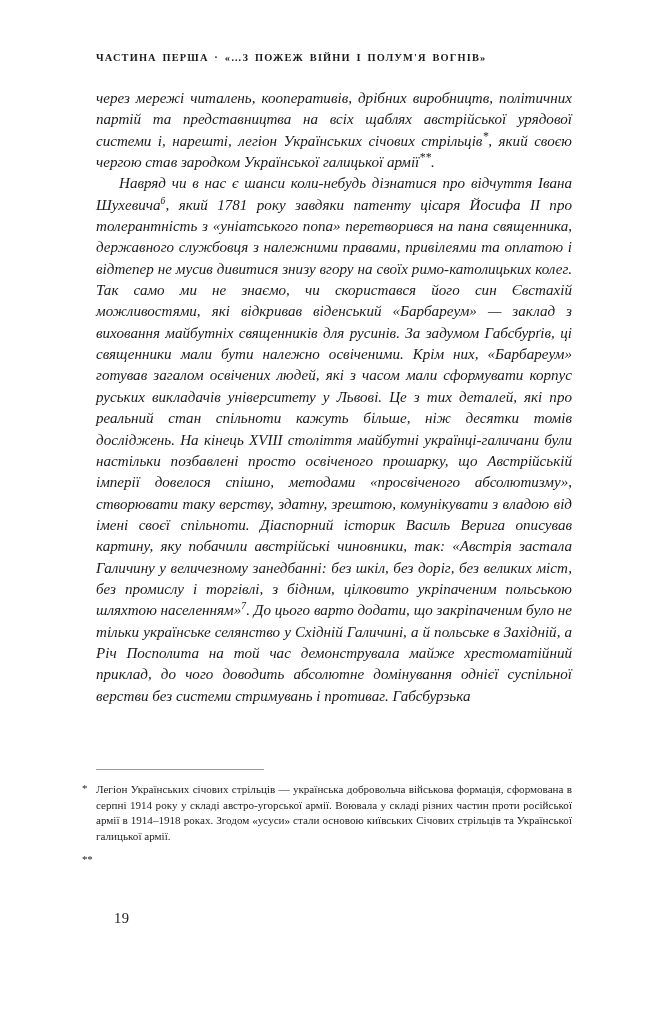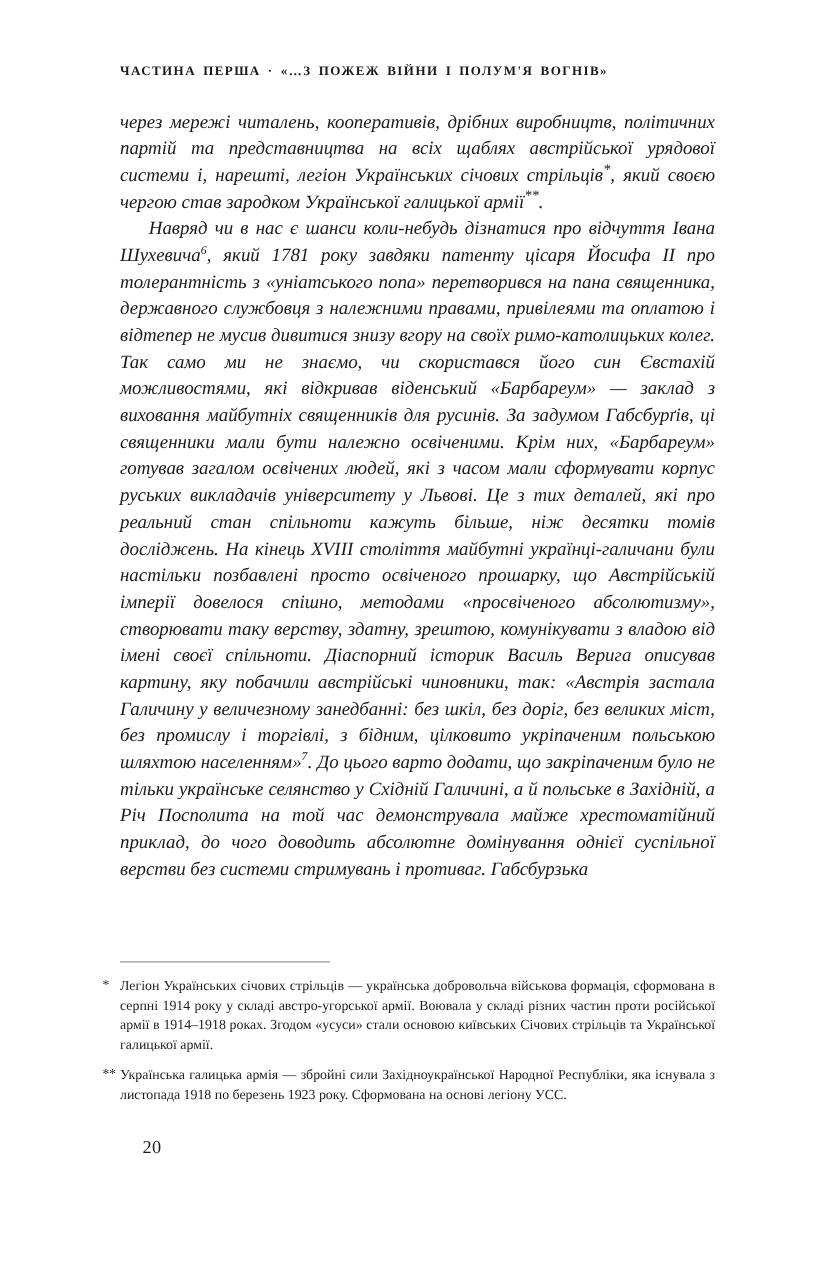--- a/index.html
+++ b/index.html
@@ -134,20 +134,20 @@
 
   <div class="footnote-rule"></div>
 
   <div class="footnotes">
 
     <p class="footnote">
       <span class="fn-marker">*</span><span class="osf">Легіон Українських січових стрільців — українська добровольча військова формація, сформована в серпні 1914 року у складі австро-угорської армії. Воювала у складі різних частин проти російської армії в 1914–1918 роках. Згодом «усуси» стали основою київських Січових стрільців та Української галицької армії.</span>
     </p>
 
     <p class="footnote">
-      <span class="fn-marker">**</span><span class="osf">Українська галицька армія — збройні сили Західноукраїнської Народної Республіки, яка існувала з листопада 1918 по березень 1923 року. Сформована на основі легіону УСС.</span>
+      <span class="fn-marker">**</span>
     </p>
 
   </div>
 
-  <div class="folio">20</div>
+  <div class="folio">19</div>
 
 </div>
 
 </body></html>

